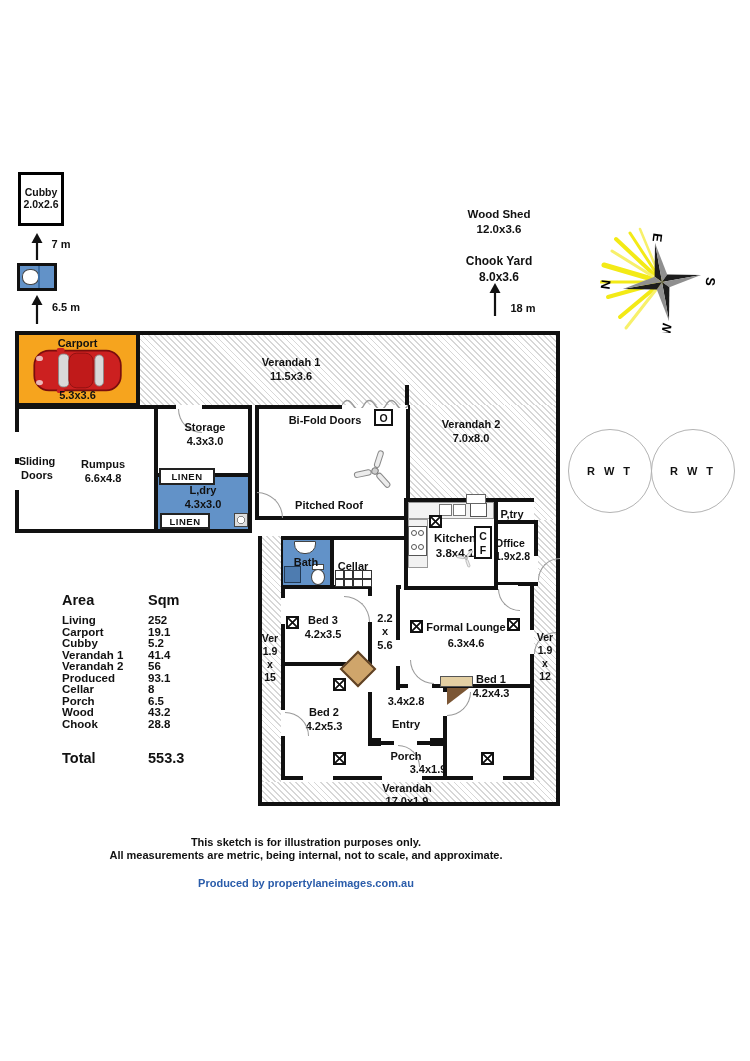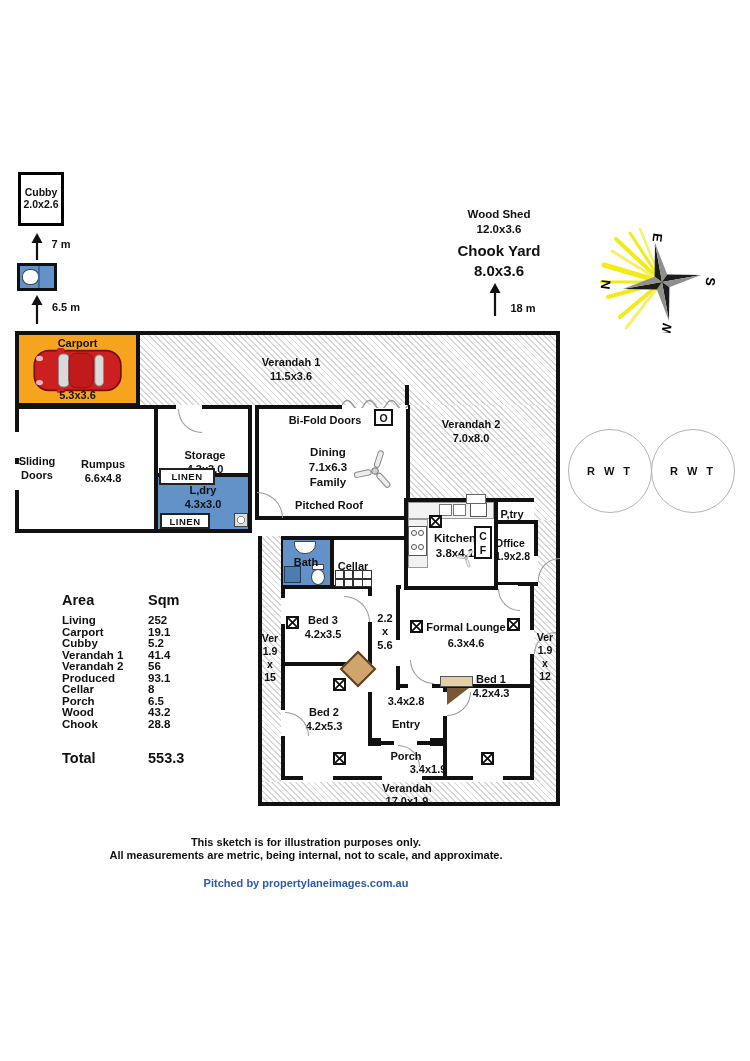--- a/index.html
+++ b/index.html
@@ -51,21 +51,21 @@
   <svg class="abs" style="left:31px;top:295px" width="12" height="29" viewBox="0 0 12 29">
     <polygon points="6,0 11.5,10 0.5,10" fill="#111"></polygon>
       <rect x="4.9" y="8" width="2.2" height="21" fill="#111"></rect>
   </svg>
   <div class="lbl" style="left:48px;top:301px;width:36px">6.5 m</div>
 
   <div class="lbl" style="left:428px;top:207px;width:142px;font-size:11.5px;line-height:1.3">
     <span>Wood Shed</span>
     <span>12.0x3.6</span>
   </div>
-  <div class="lbl" style="left:428px;top:241px;width:142px;font-size:15px;line-height:1.3">
+  <div class="lbl" style="left:428px;top:254px;width:142px;font-size:12px;line-height:1.3">
     <span>Chook Yard</span>
     <span>8.0x3.6</span>
   </div>
   <svg class="abs" style="left:489px;top:283px" width="12" height="33" viewBox="0 0 12 33">
     <polygon points="6,0 11.5,10 0.5,10" fill="#111"></polygon>
       <rect x="4.9" y="8" width="2.2" height="25" fill="#111"></rect>
   </svg>
   <div class="lbl" style="left:505px;top:302px;width:36px">18 m</div>
 
   <svg class="abs" style="left:600px;top:227px" width="115" height="106" viewBox="0 0 115 106">
@@ -145,46 +145,41 @@
   <div class="gap" style="left:176px;top:405px;width:26px;height:4px"></div>
   <div class="arc arc-bl" style="left:178px;top:409px;width:24px;height:24px"></div>
   <div class="lbl" style="left:11px;top:454px;width:52px;line-height:1.3">
     <span>Sliding</span>
     <span>Doors</span>
   </div>
   <div class="lbl" style="left:58px;top:457px;width:90px;line-height:1.3">
     <span>Rumpus</span>
     <span>6.6x4.8</span>
   </div>
-  <div class="lbl" style="left:160px;top:448px;width:90px;line-height:1.3">
+  <div class="lbl" style="left:160px;top:420px;width:90px;line-height:1.3">
     <span>Storage</span>
     <span>4.3x3.0</span>
   </div>
   <div class="abs" style="left:158px;top:477px;width:90px;height:52px;background:#6292C8"></div>
   <div class="lbl" style="left:158px;top:484px;width:90px;line-height:1.25">
     <span>L,dry</span>
     <span>4.3x3.0</span>
   </div>
   <div class="linen" style="left:159px;top:468px;width:56px;height:17px">LINEN</div>
   <div class="linen" style="left:160px;top:513px;width:50px;height:16px">LINEN</div>
   <div class="abs" style="left:234px;top:513px;width:14px;height:14px;border:1.5px solid #444;background:radial-gradient(circle at 50% 50%,#fff 0 3px,#888 3px 4px,#ddd 4px);"></div>
 
   <div class="room" style="left:255px;top:405px;width:155px;height:115px"></div>
   <div class="gap" style="left:342px;top:405px;width:66px;height:4px"></div>
   <svg class="abs" style="left:342px;top:398px" width="66" height="10" viewBox="0 0 66 10">
     <path d="M0 7 Q5 -2 11 7 T22 7 T33 7 T44 7 T55 7 T66 7" fill="none" stroke="#9a9a9a" stroke-width="1.4"></path>
   </svg>
   <div class="lbl" style="left:270px;top:414px;width:110px">Bi-Fold Doors</div>
   <div class="abs" style="left:374px;top:409px;width:19px;height:17px;border:2px solid #111;background:#fff;display:flex;align-items:center;justify-content:center">
     <span class="small-note" style="position:static;font-size:10.5px">O</span>
-  </div>
-  <div class="lbl" style="left:283px;top:445px;width:90px;line-height:1.3;font-size:11.5px">
-    <span>Dining</span>
-    <span>7.1x6.3</span>
-    <span>Family</span>
   </div>
   <svg class="abs" style="left:352px;top:449px" width="46" height="44" viewBox="0 0 44 44">
     <g transform="rotate(18 22 22)">
       <g>
           <rect x="19.4" y="1" width="5.2" height="17" rx="2.6" fill="#ececec" stroke="#8a8a8a"></rect>
         </g>
       <g transform="rotate(120 22 22)">
           <rect x="19.4" y="1" width="5.2" height="17" rx="2.6" fill="#ececec" stroke="#8a8a8a"></rect>
         </g>
       <g transform="rotate(240 22 22)">
@@ -383,15 +378,15 @@
     <div style="display:flex">
         <span style="width:86px">Chook</span>
         <span>28.8</span>
       </div>
   </div>
   <div class="small-note" style="left:62px;top:750px;font-size:14.5px">Total</div>
   <div class="small-note" style="left:148px;top:750px;font-size:14.5px">553.3</div>
 
   <div class="small-note" style="left:0;top:836px;width:612px;font-size:11px">This sketch is for illustration purposes only.</div>
   <div class="small-note" style="left:0;top:849px;width:612px;font-size:11px">All measurements are metric, being internal, not to scale, and approximate.</div>
-  <div class="small-note" style="left:0;top:877px;width:612px;font-size:11px;color:#2A5CAA;cursor:pointer">Pitched by propertylaneimages.com.au</div>
+  <div class="small-note" style="left:0;top:877px;width:612px;font-size:11px;color:#2A5CAA;cursor:pointer">Produced by propertylaneimages.com.au</div>
 
 </div>
 
 </body></html>

